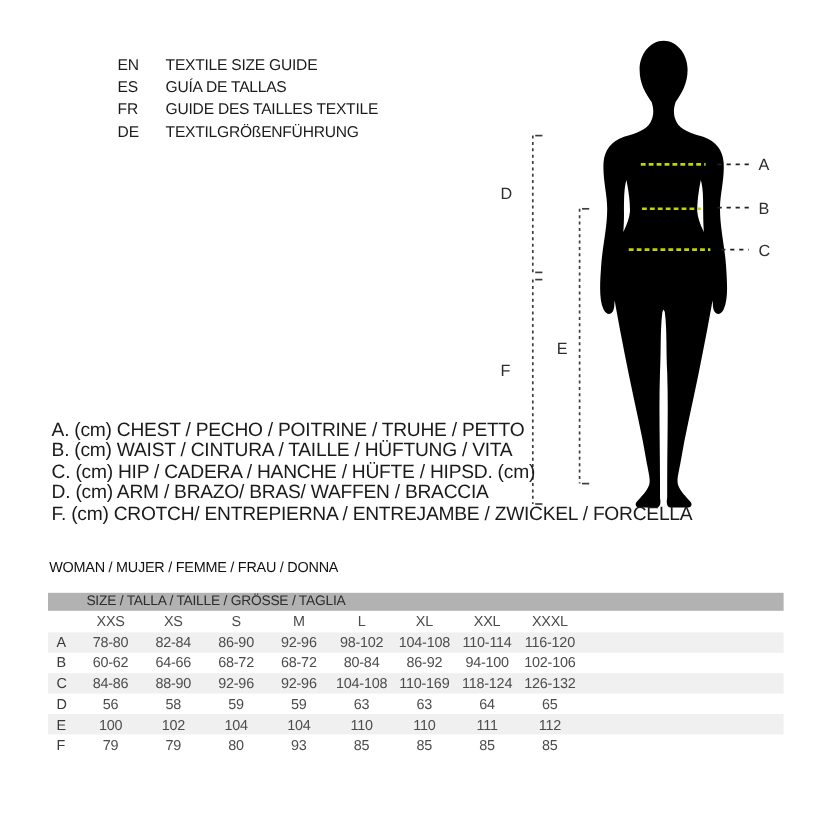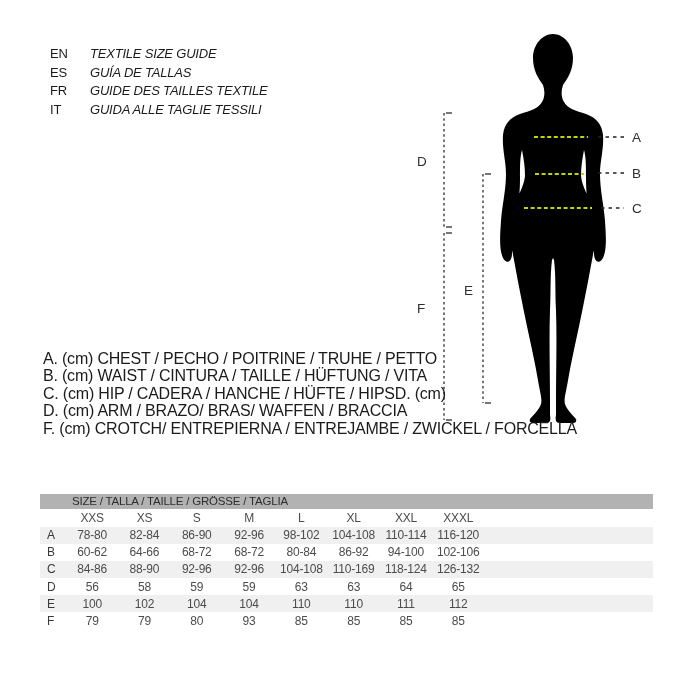--- a/index.html
+++ b/index.html
@@ -3,23 +3,23 @@
 <meta charset="utf-8">
 <style>
   html,body{margin:0;padding:0;background:#fff;}
   #canvas{
     position:relative;width:700px;height:700px;background:#ffffff;
     font-family:"Liberation Sans","DejaVu Sans",sans-serif;overflow:hidden;
     -webkit-font-smoothing:antialiased;
   }
   
   #lang-list{position:absolute;left:50px;top:45px;color:#1b1b1b;}
-  .lang-row{display:flex;height:18.6px;line-height:18.6px;font-size:13px;letter-spacing:-0.2px;}
+  .lang-row{display:flex;height:18.6px;line-height:18.6px;font-size:13px;letter-spacing:-0.2px;margin-left:48px;}
   .lang-code{width:40px;flex:0 0 40px;}
-  .lang-label{white-space:nowrap;font-style:italic;}
+  .lang-label{white-space:nowrap;}
   
   #figure-svg{position:absolute;left:0;top:0;width:700px;height:700px;}
   #figure-svg text{font-family:"Liberation Sans","DejaVu Sans",sans-serif;font-size:13.5px;fill:#2e2e2e;}
   
   #legend{position:absolute;left:43px;top:350px;color:#1b1b1b;}
   .legend-line{height:17.4px;line-height:17.4px;font-size:16px;letter-spacing:-0.2px;white-space:nowrap;}
   
   #audience{position:absolute;left:41px;top:466px;font-size:12px;line-height:14px;color:#111;letter-spacing:-0.2px;}
   
   #size-table{position:absolute;left:40px;top:494px;width:613px;}
@@ -129,33 +129,34 @@
       </div>
       <div class="lang-row">
         <span class="lang-code">ES</span>
         <span class="lang-label">GUÍA DE TALLAS</span>
       </div>
       <div class="lang-row">
         <span class="lang-code">FR</span>
         <span class="lang-label">GUIDE DES TAILLES TEXTILE</span>
       </div>
       <div class="lang-row">
-        <span class="lang-code">IT</span>
-        <span class="lang-label">GUIDA ALLE TAGLIE TESSILI</span>
+        <span class="lang-code">DE</span>
+        <span class="lang-label">TEXTILGRÖßENFÜHRUNG</span>
       </div>
     </div>
 
   <div id="legend">
       <div class="legend-line">A. (cm) CHEST / PECHO / POITRINE / TRUHE / PETTO</div>
       <div class="legend-line">B. (cm) WAIST / CINTURA / TAILLE / HÜFTUNG / VITA</div>
       <div class="legend-line">C. (cm) HIP / CADERA / HANCHE / HÜFTE / HIPSD. (cm)</div>
       <div class="legend-line">D. (cm) ARM / BRAZO/ BRAS/ WAFFEN / BRACCIA</div>
       <div class="legend-line">F. (cm) CROTCH/ ENTREPIERNA / ENTREJAMBE / ZWICKEL / FORCELLA</div>
     </div>
 
+  <div id="audience">WOMAN / MUJER / FEMME / FRAU / DONNA</div>
 
   <div id="size-table">
     <div id="table-bar" style="background: rgb(178, 178, 178); padding-left: 32px;">SIZE / TALLA / TAILLE / GRÖSSE / TAGLIA</div>
     <div id="table-head" class="t-row t-head">
         <span class="t-corner"></span>
         <span class="t-cell">XXS</span>
         <span class="t-cell">XS</span>
         <span class="t-cell">S</span>
         <span class="t-cell">M</span>
         <span class="t-cell">L</span>

